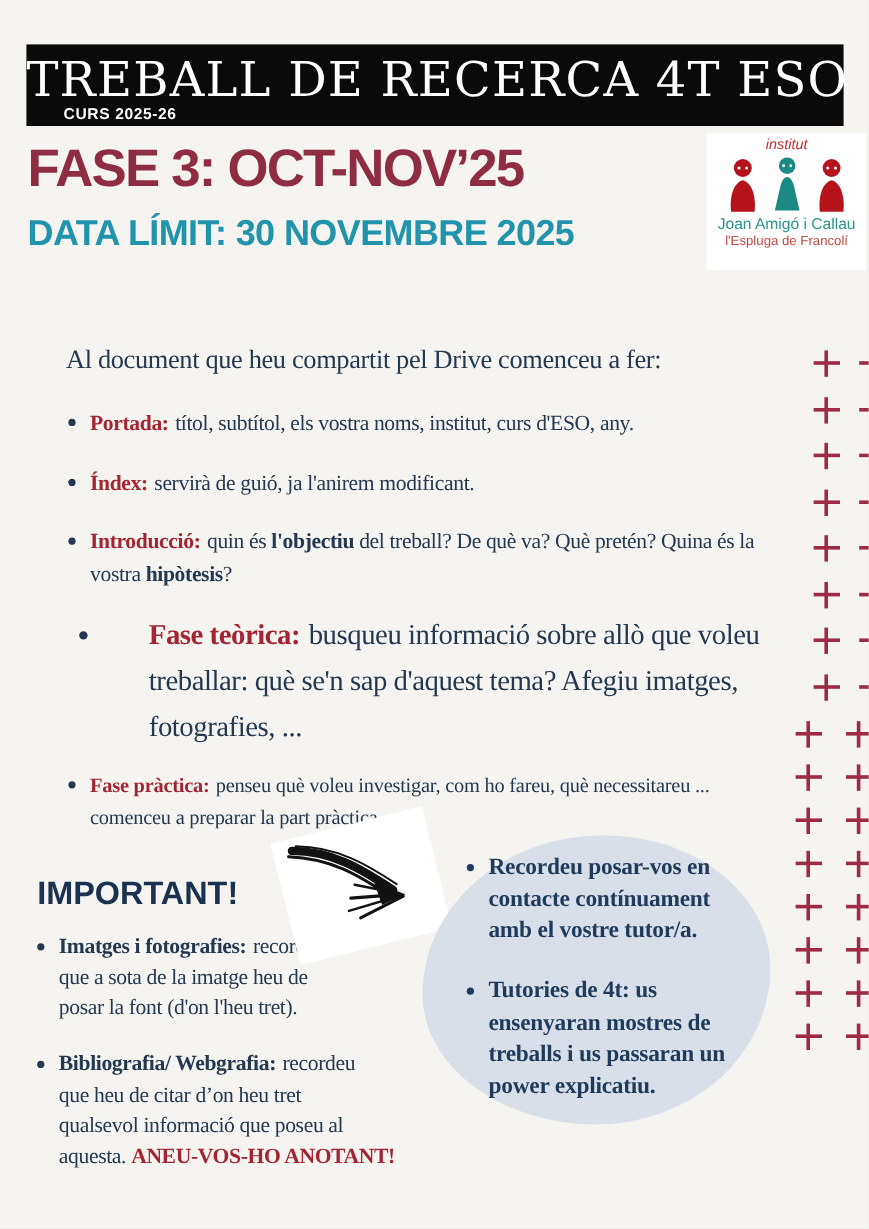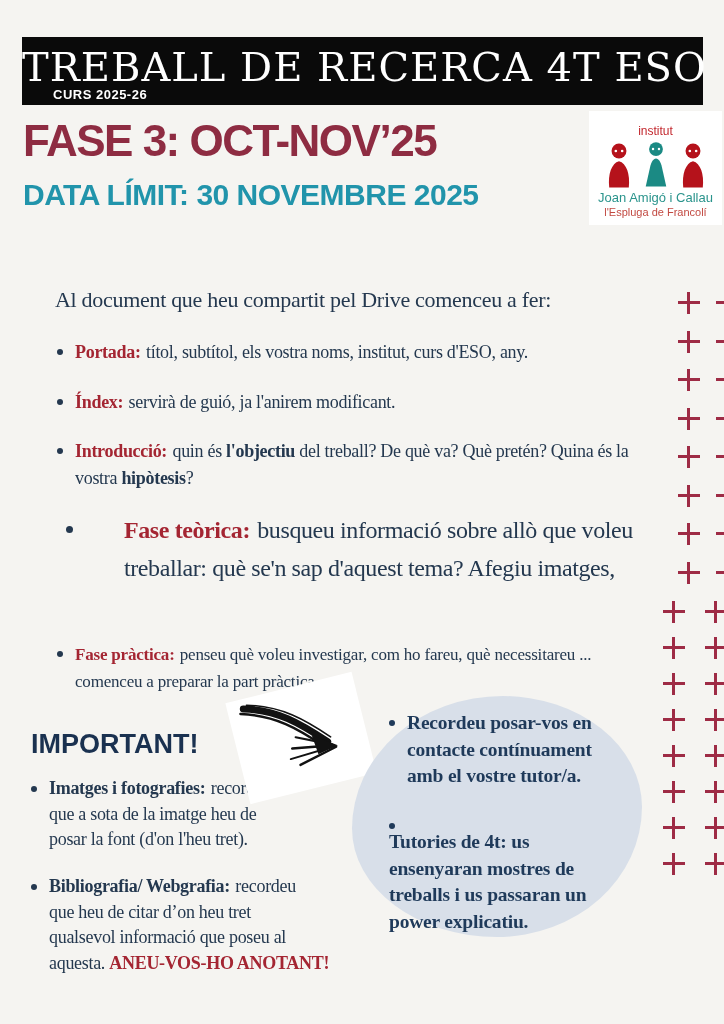--- a/index.html
+++ b/index.html
@@ -20,21 +20,21 @@
         font-size:44px;letter-spacing:-1.5px;color:var(--phase_red,#8e2c42);white-space:nowrap;}
   .deadline{left:23px;top:178px;font-family:"Liberation Sans",sans-serif;font-weight:700;
         font-size:30px;letter-spacing:-.5px;color:var(--deadline_teal,#2194ab);white-space:nowrap;}
   .fem{left:69px;top:232px;font-family:"Liberation Sans",sans-serif;font-weight:700;
         font-size:35px;letter-spacing:-.5px;color:var(--heading_navy,#1a3150);white-space:nowrap;}
   .intro{left:55px;top:287px;font-size:22px;letter-spacing:-.3px;color:var(--body_navy,#24384f);white-space:nowrap;}
 
   
   .logo{left:589px;top:111px;width:133px;height:114px;background:#fff;text-align:center;
         font-family:"Liberation Sans",sans-serif;}
-  .logo .inst{font-size:12px;color:#c3282e;margin-top:13px;}
+  .logo .inst{font-size:12px;color:#c3282e;margin-top:2px;font-style:italic;}
   .figs{display:flex;justify-content:center;align-items:flex-end;gap:9px;height:49px;margin-top:1px;}
   .logo .name{font-size:13px;color:#2a948c;margin-top:2px;white-space:nowrap;}
   .logo .town{font-size:11px;color:#c24a42;margin-top:1px;white-space:nowrap;}
 
   
   .bullet{display:flex;color:var(--body_navy,#24384f);}
   .dot{flex:none;width:6px;height:6px;border-radius:50%;background:currentColor;margin:10px 12px 0 0;}
   .lbl{color:var(--label_red,#a42532);font-weight:700;margin-right:.3em;}
   .nlbl{font-weight:700;margin-right:.3em;}
   .red2{color:var(--label_red,#a42532);font-weight:700;}
@@ -54,21 +54,21 @@
 
   
   .arrowbox{left:236px;top:686px;width:130px;height:104px;background:#fff;transform:rotate(-14deg);}
 
   
   .blob{left:352px;top:696px;width:290px;height:241px;background:var(--blob,#d8dfe9);
         border-radius:52% 48% 50% 50% / 55% 46% 54% 45%;}
   .cblt{font-size:19.5px;line-height:26.5px;font-weight:700;letter-spacing:-.2px;
         color:var(--blob_text,#1f3a5a);white-space:nowrap;}
   .cb1{left:389px;top:710px;}
-  .cb2{left:389px;top:813px;flex-direction:column;}
+  .cb2{left:389px;top:813px;}
 
   
   .footer{left:350px;top:953px;font-size:16.5px;line-height:24px;font-weight:700;
         letter-spacing:-.2px;color:var(--footer_maroon,#9a2c46);white-space:nowrap;}
   .footer .dot{width:5px;height:5px;margin:9px 9px 0 0;}
 
   
   .plus{position:absolute;width:22px;height:22px;
         background:linear-gradient(var(--plus_maroon,#9e2b45),var(--plus_maroon,#9e2b45)) center/100% 3.2px no-repeat,
                    linear-gradient(var(--plus_maroon,#9e2b45),var(--plus_maroon,#9e2b45)) center/3.2px 100% no-repeat;}
@@ -134,20 +134,21 @@
       <div class="ln"><b class="lbl">Introducció:</b><span>quin és </span><b>l'objectiu</b><span> del treball?  De què va? Què pretén? Quina és la</span></div>
       <div class="ln"><span>vostra </span><b>hipòtesis</b><span>?</span></div>
     </div>
   </div>
 
   <div class="abs bullet b-teorica">
     <span class="dot"></span>
     <div>
       <div class="ln"><b class="lbl">Fase teòrica:</b><span>busqueu informació sobre allò que voleu</span></div>
       <div class="ln">treballar: què  se'n sap d'aquest tema? Afegiu imatges,</div>
+      <div class="ln">fotografies, ...</div>
     </div>
   </div>
 
   <div class="abs bullet b-practica">
     <span class="dot"></span>
     <div>
       <div class="ln"><b class="lbl">Fase pràctica:</b><span>penseu què voleu investigar, com ho fareu, què necessitareu ...</span></div>
       <div class="ln">comenceu a preparar la part pràctica.</div>
     </div>
   </div>

